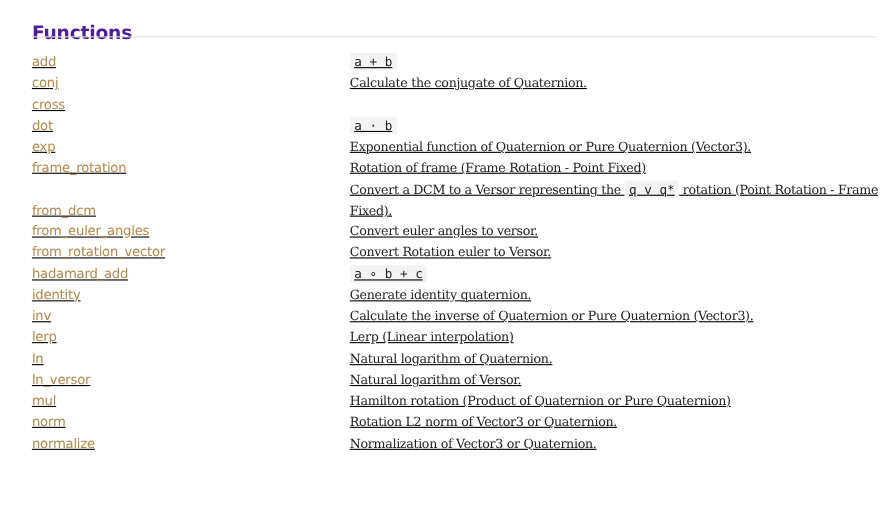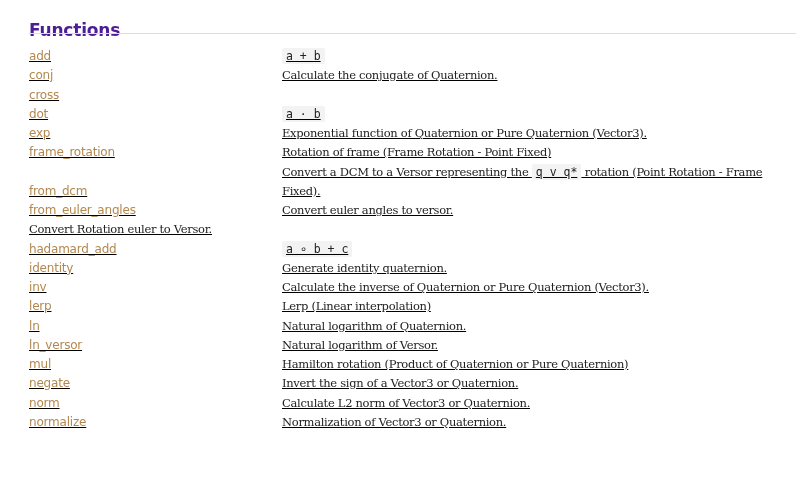--- a/index.html
+++ b/index.html
@@ -12,21 +12,21 @@
   .rule { position: absolute; left: 29px; right: 16px; top: 33px; height: 1px; background: #dddddd; }
   .list { position: absolute; left: 29px; top: 47px; width: 770px; }
   .row { display: flex; align-items: flex-end; min-height: 19.25px; text-decoration: underline; }
   .name {
     width: 253px; flex: 0 0 253px;
     font-family: "DejaVu Sans", sans-serif; font-size: 12px; color: #b3884f;
     text-decoration: none; line-height: 19.25px; letter-spacing: -0.2px;
   }
   .desc {
     flex: 1; font-family: "DejaVu Serif", serif; font-size: 11.5px; color: #222;
-    line-height: 19.25px; letter-spacing: -0.3px;
+    line-height: 19.25px; letter-spacing: -0.3px; margin-left: 36px;
   }
   code {
     font-family: "DejaVu Sans Mono", monospace; font-size: 11.5px; background: #f3f3f3;
     padding: 1px 4px; border-radius: 2px; color: #222; letter-spacing: 0;
   }
 </style>
 </head>
 <body>
 
 <div class="heading">Functions</div>
@@ -57,20 +57,21 @@
     </div>
     <div class="row">
       <a class="name">from_dcm</a>
       <div class="desc"><span>Convert a DCM to a Versor representing the </span><code>q v q*</code><span> rotation (Point Rotation - Frame Fixed).</span></div>
     </div>
     <div class="row">
       <a class="name">from_euler_angles</a>
       <div class="desc"><span>Convert euler angles to versor.</span></div>
     </div>
     <div class="row">
+      <a class="name">from_rotation_vector</a>
       <div class="desc"><span>Convert Rotation euler to Versor.</span></div>
     </div>
     <div class="row">
       <a class="name">hadamard_add</a>
       <div class="desc"><code>a ∘ b + c</code></div>
     </div>
     <div class="row">
       <a class="name">identity</a>
       <div class="desc"><span>Generate identity quaternion.</span></div>
     </div>
@@ -88,24 +89,20 @@
     </div>
     <div class="row">
       <a class="name">ln_versor</a>
       <div class="desc"><span>Natural logarithm of Versor.</span></div>
     </div>
     <div class="row">
       <a class="name">mul</a>
       <div class="desc"><span>Hamilton rotation (Product of Quaternion or Pure Quaternion)</span></div>
     </div>
     <div class="row">
-      <a class="name">negate</a>
-      <div class="desc"><span>Invert the sign of a Vector3 or Quaternion.</span></div>
-    </div>
-    <div class="row">
       <a class="name">norm</a>
-      <div class="desc"><span>Calculate L2 norm of Vector3 or Quaternion.</span></div>
+      <div class="desc"><span>Rotation L2 norm of Vector3 or Quaternion.</span></div>
     </div>
     <div class="row">
       <a class="name">normalize</a>
       <div class="desc"><span>Normalization of Vector3 or Quaternion.</span></div>
     </div>
   </div>
 
 </body></html>

